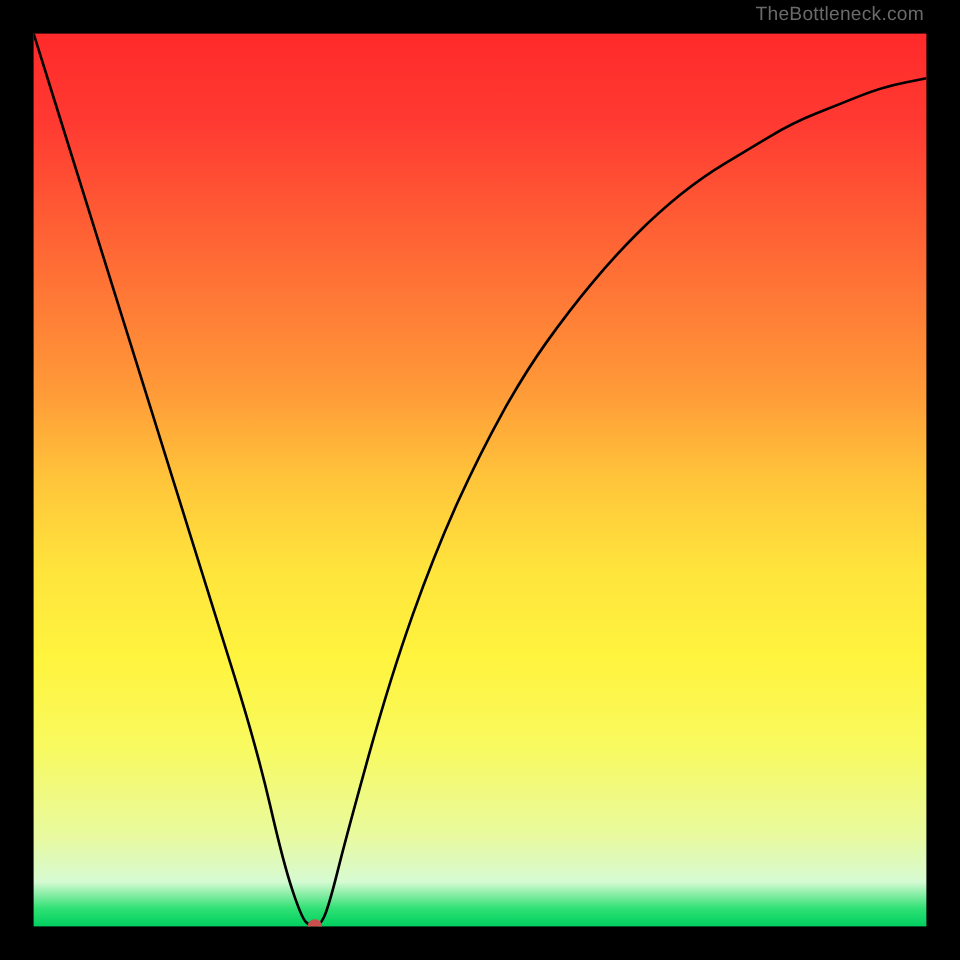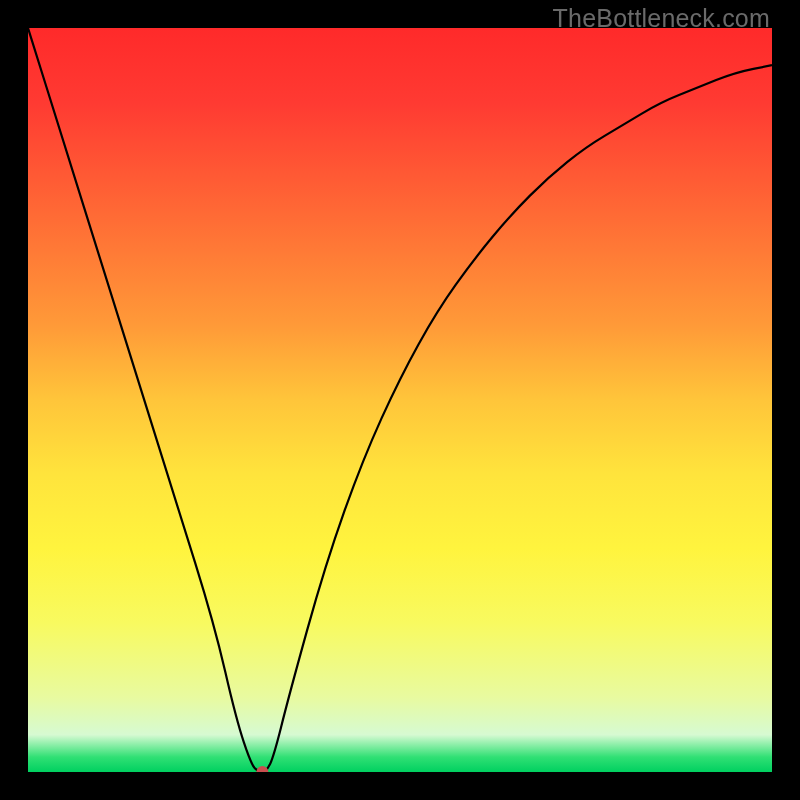--- a/index.html
+++ b/index.html
@@ -27,21 +27,21 @@
       #e8faa0 90%,
       #d6fad2 95%,
       #30e074 98%,
       #00d060 100%
     );
   }
   .watermark {
     position: absolute;
     top: 4px; right: 30px;
     color: #6a6a6a;
-    font-size: 25px;
+    font-size: 16px;
     font-weight: 500;
     letter-spacing: 0.2px;
   }
   svg.curve {
     position: absolute;
     top: 0; left: 0;
     width: 744px; height: 744px;
     overflow: hidden;
   }
 </style>

